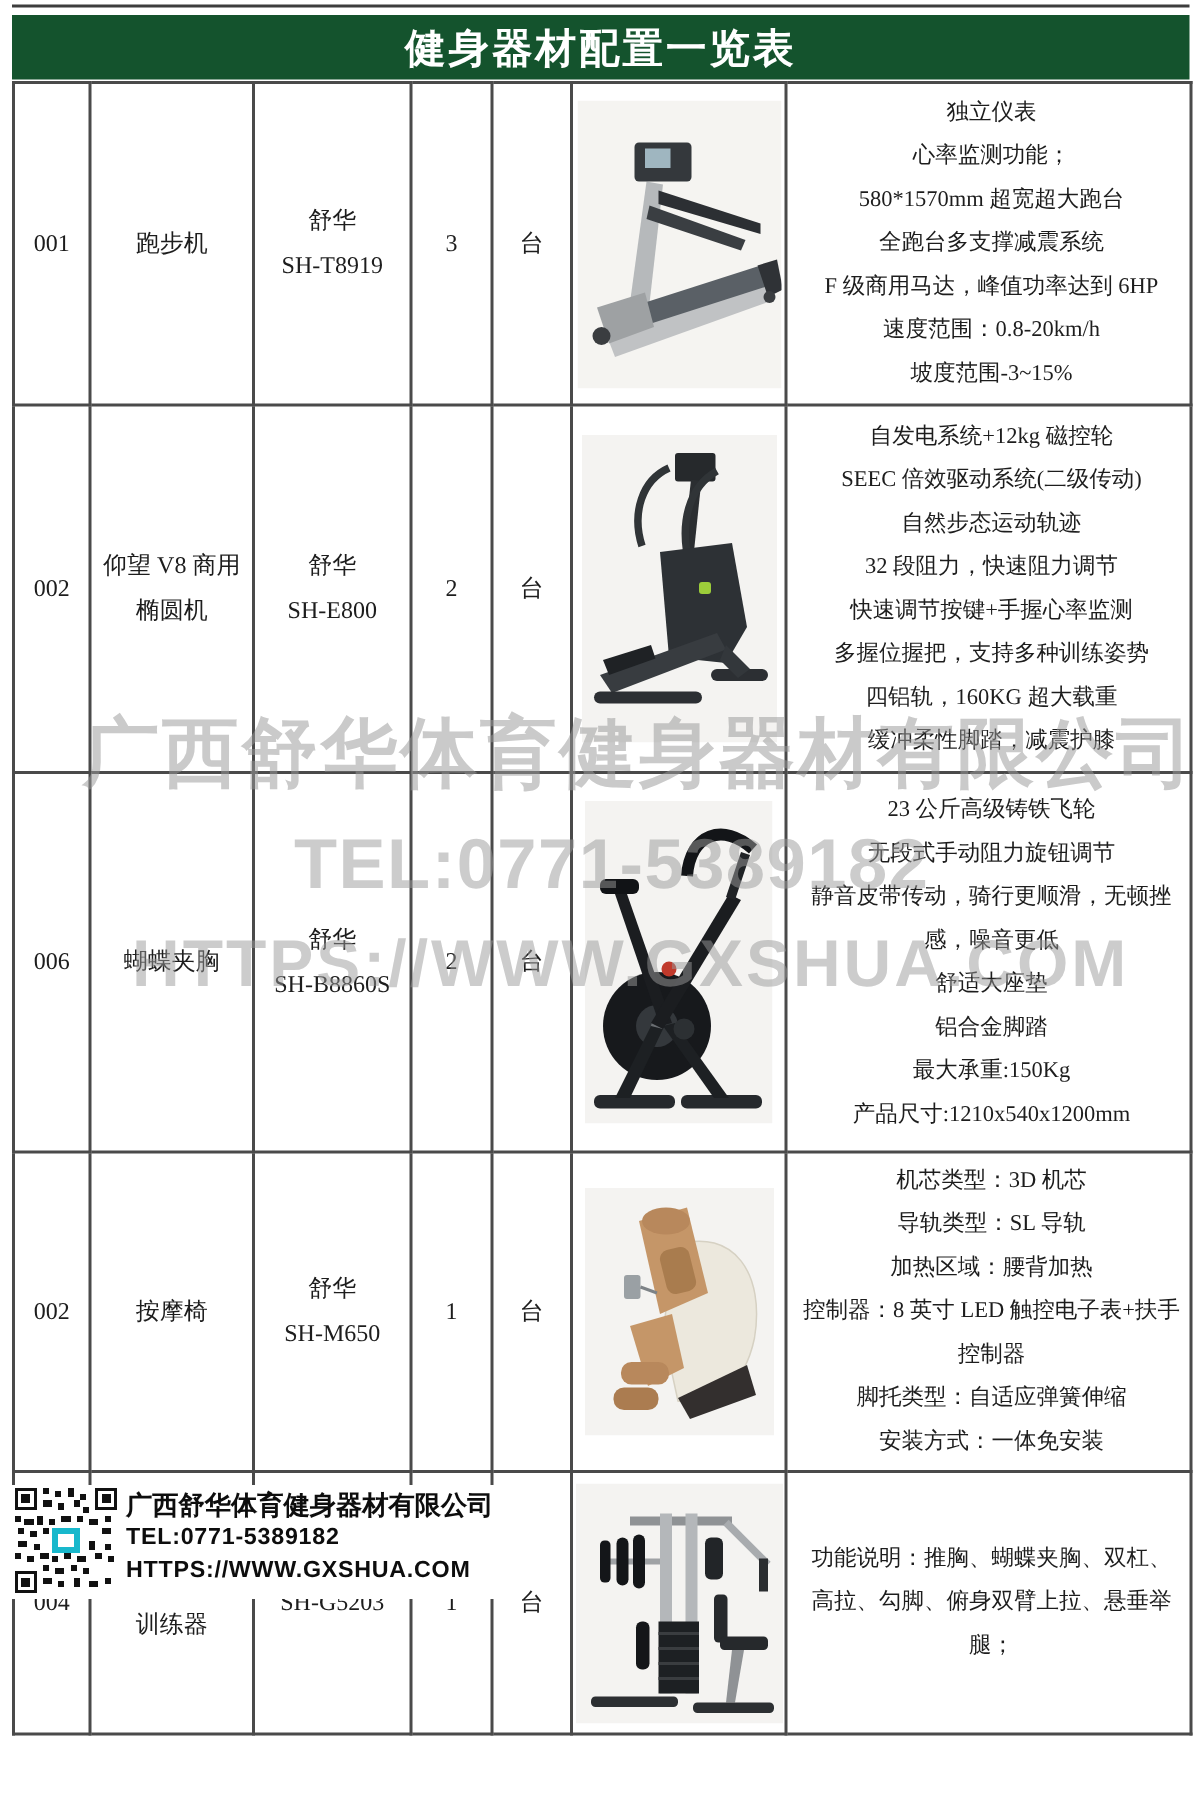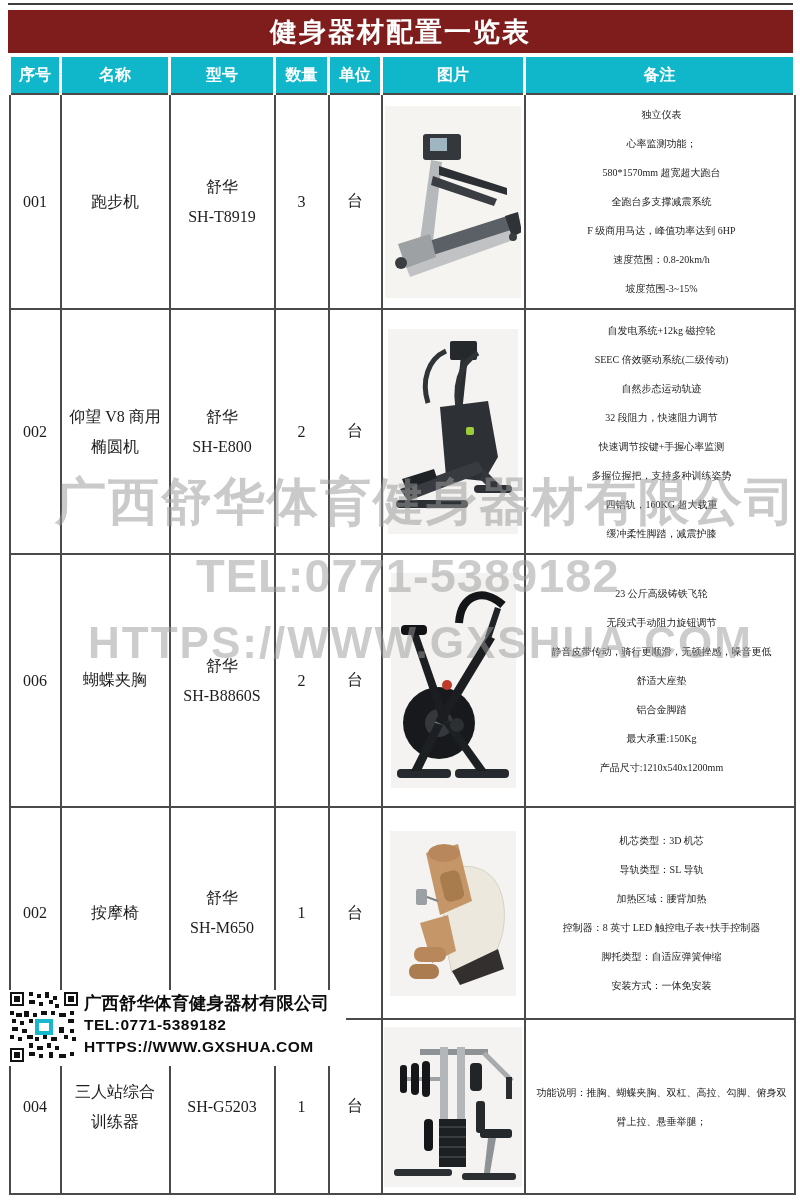--- a/index.html
+++ b/index.html
@@ -3,21 +3,21 @@
 <meta charset="utf-8">
 <style>
   html,body{margin:0;padding:0;}
   body{
     width:800px;height:1203px;position:relative;background:#ffffff;
     font-family:"Liberation Serif", serif;color:#1d1d1d;overflow:hidden;
   }
   .sheet{position:absolute;left:8px;top:3px;width:785px;}
   .top-rule{height:0;border-top:2px solid #3d3d3d;}
   .title-bar{
-    margin-top:5px;height:43px;background:#7f1d1d;
+    margin-top:5px;height:43px;background:#14532d;
     display:flex;align-items:center;justify-content:center;
   }
   .title-bar span{
     font-family:"Liberation Sans", sans-serif;font-weight:bold;
     font-size:27px;color:#ffffff;letter-spacing:2px;
   }
   table.grid{border-collapse:collapse;table-layout:fixed;width:785px;margin-top:1px;}
   table.grid th{
     background:#10b7ca;color:#ffffff;
     font-family:"Liberation Sans", sans-serif;font-weight:bold;font-size:16px;
@@ -28,21 +28,21 @@
     border:2px solid #4a4a4a;padding:0;vertical-align:middle;text-align:center;
     font-size:16px;background:transparent;
   }
   tr.r1{height:215px;} tr.r2{height:245px;} tr.r3{height:253px;}
   tr.r4{height:212px;} tr.r5{height:175px;}
   .two-line{white-space:pre-line;line-height:1.85;}
   .remarks{
     text-align:left;vertical-align:middle;
   }
   .remarks .rm-text{
-    white-space:pre-line;font-size:10px;line-height:29px;
+    white-space:pre-line;font-size:15px;line-height:29px;
     padding:4px 6px 4px 10px;
   }
   .pic-cell{vertical-align:middle;}
   .pic-cell svg{display:block;margin:0 auto;}
 
   
   .wm{
     position:absolute;left:0;top:0;width:800px;pointer-events:none;
     font-family:"Liberation Sans", sans-serif;font-weight:bold;color:#9a9a9a;z-index:5;
   }
@@ -73,29 +73,20 @@
     <colgroup>
       <col style="width:51px">
         <col style="width:109px">
         <col style="width:105px">
       <col style="width:54px">
         <col style="width:53px">
         <col style="width:143px">
       <col style="width:270px">
     </colgroup>
     <tbody>
-        <tr>
-      <th>序号</th>
-      <th>名称</th>
-      <th>型号</th>
-      <th>数量</th>
-      <th>单位</th>
-      <th>图片</th>
-      <th>备注</th>
-    </tr>
 
     <tr class="r1">
       <td>001</td>
       <td class="two-line">跑步机</td>
       <td class="two-line">舒华
 SH-T8919</td>
       <td>3</td>
       <td>台</td>
       <td class="pic-cell">
         <svg width="136" height="192" viewBox="0 0 136 192">

